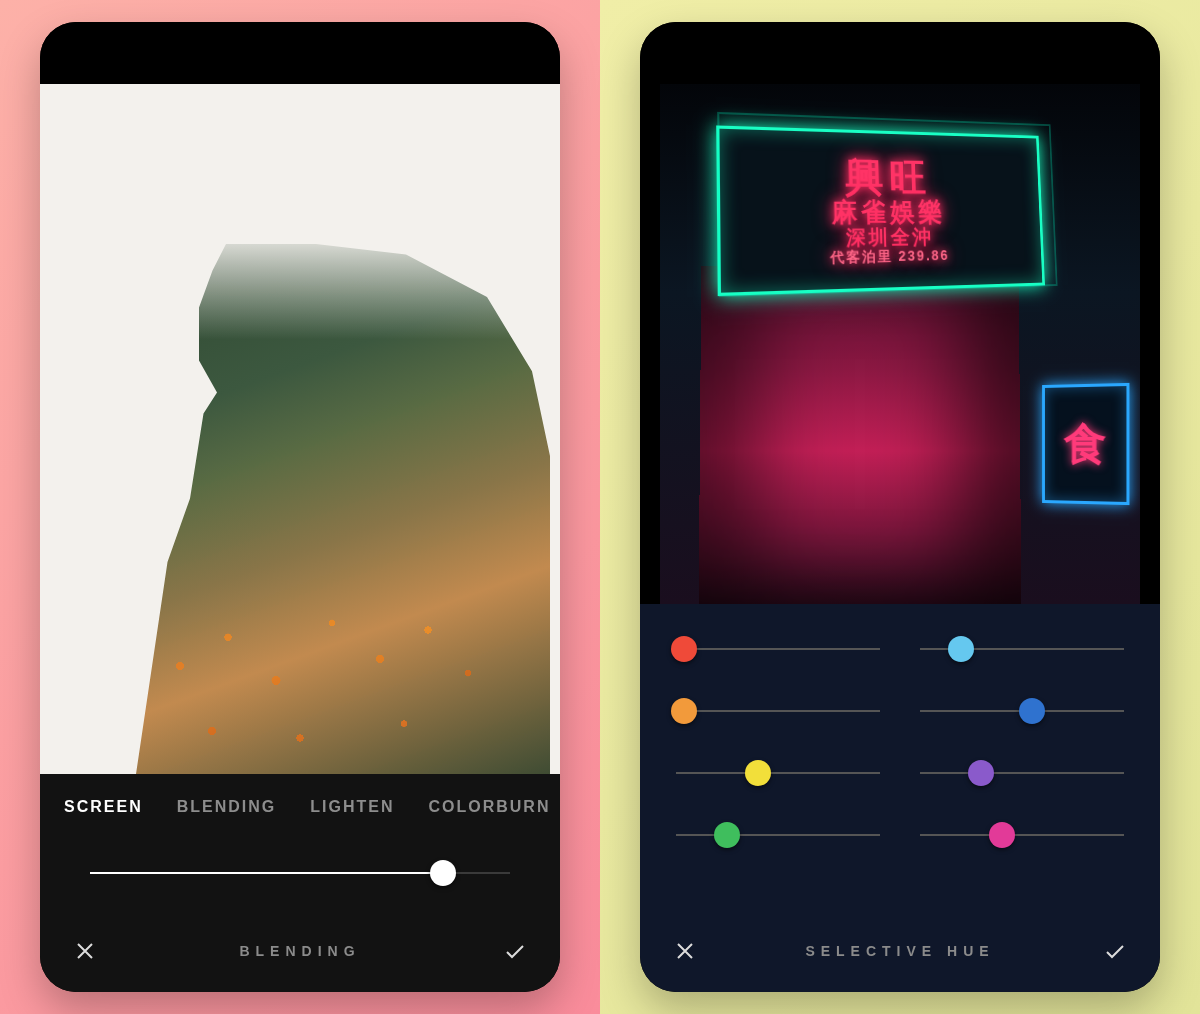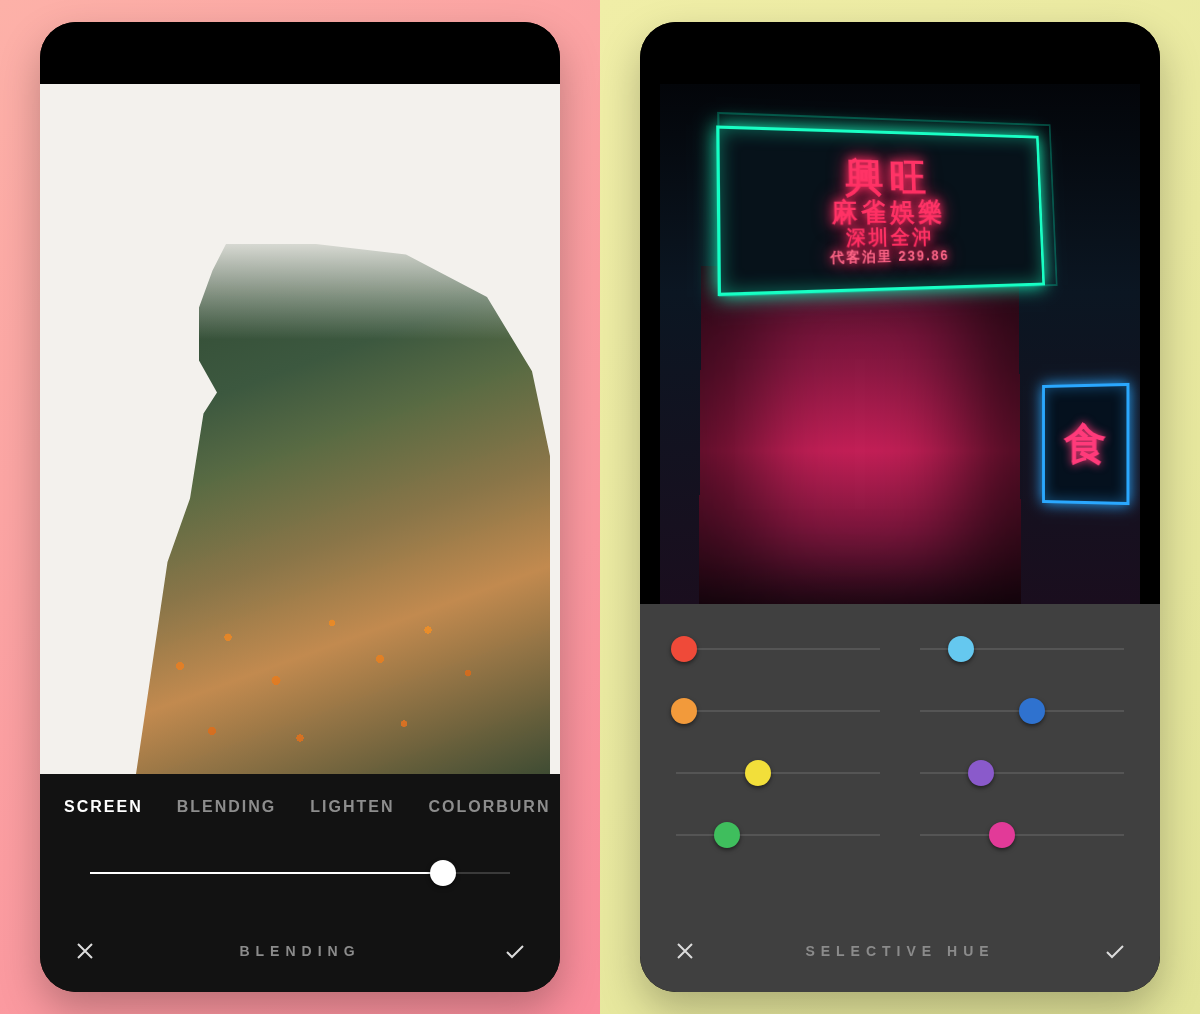--- a/index.html
+++ b/index.html
@@ -237,21 +237,21 @@
   color:#ff3a7a;
   display:flex;align-items:center;justify-content:center;
   font-size:44px;font-weight:800;
   text-shadow: 0 0 10px #ff3a7a;
   font-family: "PingFang SC","Hiragino Sans GB","Microsoft YaHei",sans-serif;
   transform: perspective(600px) rotateY(-14deg);
 }
 
 .controls-right {
   flex: 1 1 auto;
-  background: #404040;
+  background: #0f172a;
   display: flex;
   flex-direction: column;
 }
 .hue-grid {
   display: grid;
   grid-template-columns: 1fr 1fr;
   column-gap: 40px;
   row-gap: 32px;
   padding: 30px 36px 10px;
 }

